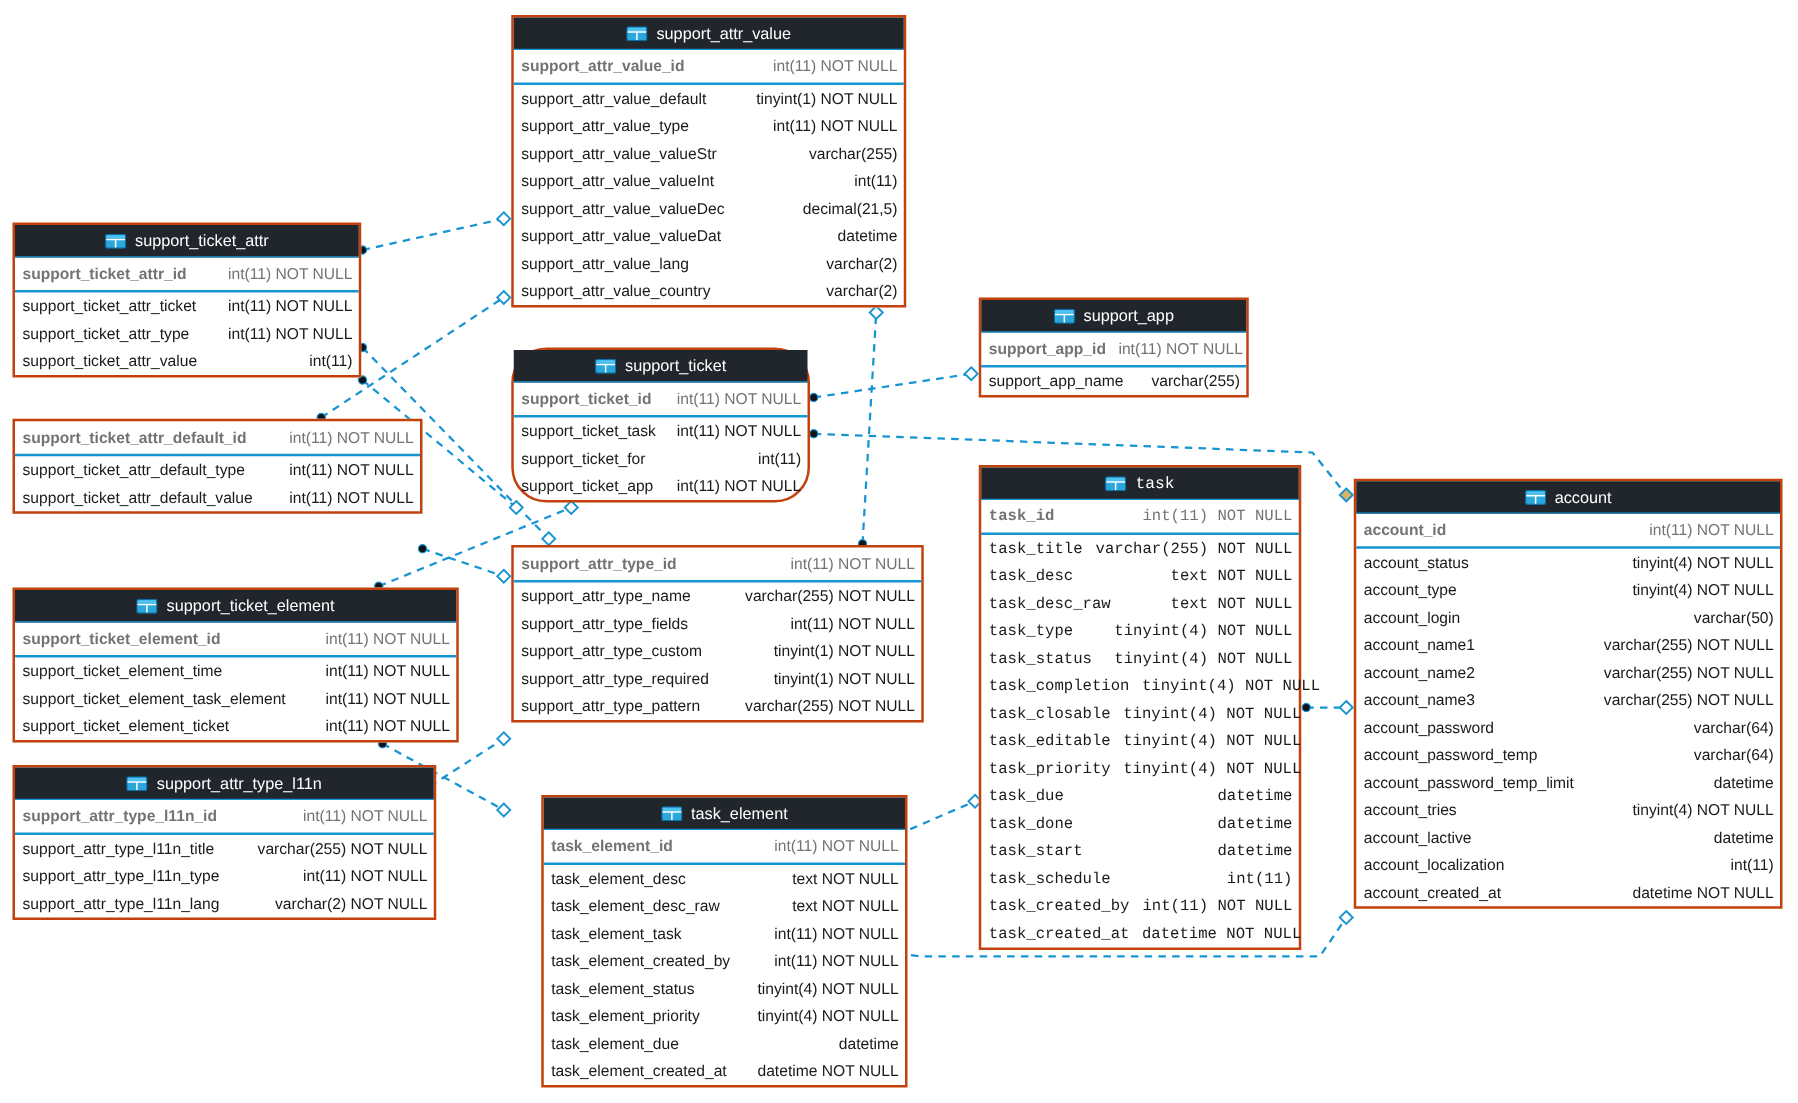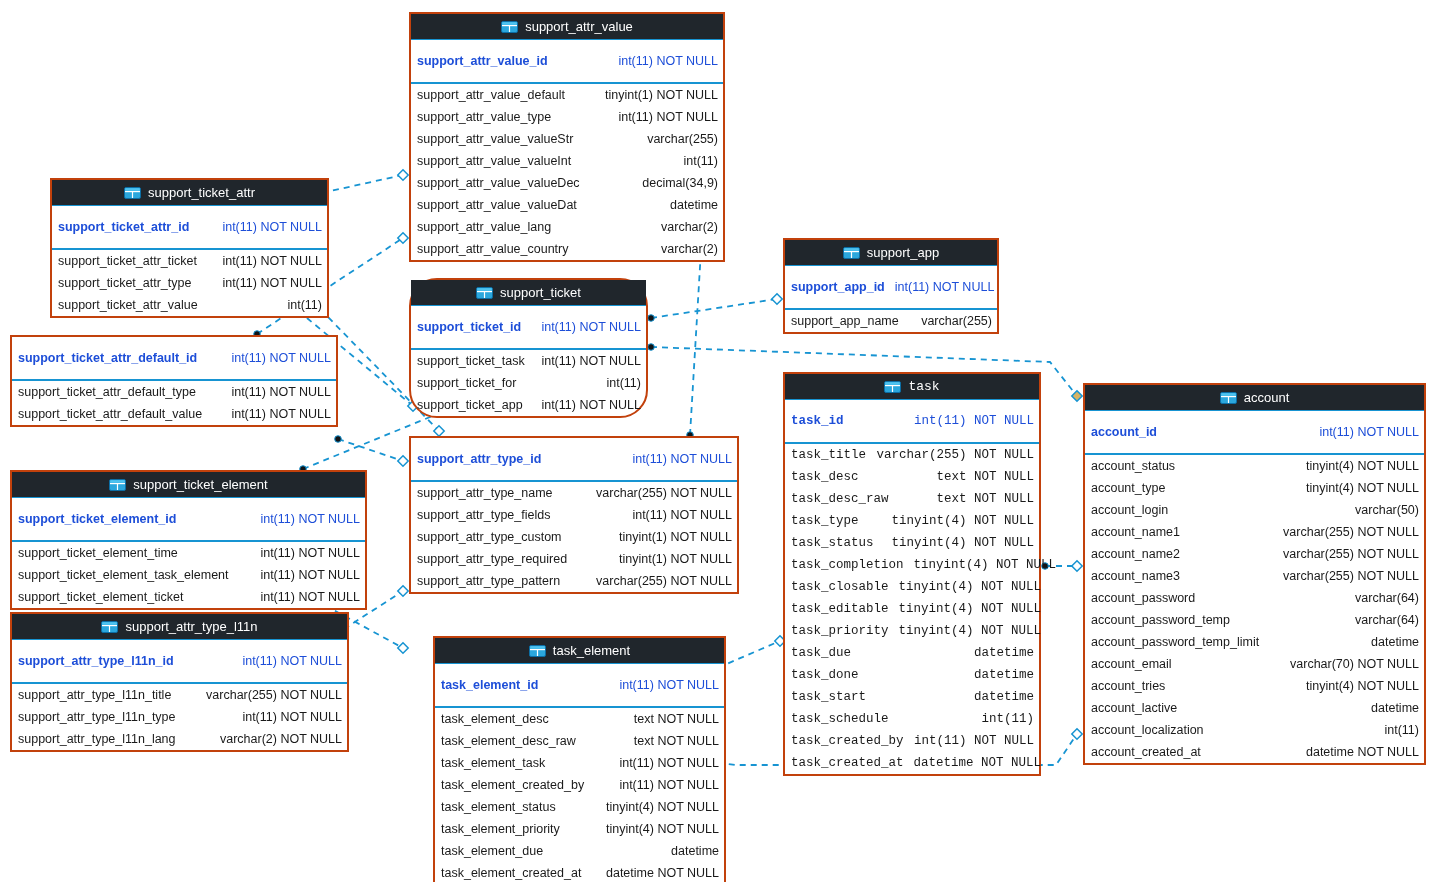--- a/index.html
+++ b/index.html
@@ -29,29 +29,29 @@
     display: flex;
     align-items: center;
     justify-content: center;
     gap: 7px;
     font-size: 13px;
     border-bottom: 1px solid #1794d2;
     box-sizing: border-box;
     white-space: nowrap;
   }
   .pk-row {
-    height: 44px;
+    height: 28px;
     display: flex;
     align-items: center;
     justify-content: space-between;
     padding: 0 5px 0 6px;
     border-bottom: 2px solid #1794d2;
     box-sizing: border-box;
     font-size: 12.5px;
-    color: #1d4ed8;
+    color: #737373;
     white-space: nowrap;
   }
   .pk-row .col-name { font-weight: bold; }
   .col-row {
     height: 22px;
     display: flex;
     align-items: center;
     justify-content: space-between;
     padding: 0 5px 0 6px;
     box-sizing: border-box;
@@ -164,36 +164,36 @@
         <div class="col-row">
           <span class="col-name">support_attr_value_valueStr</span>
           <span class="col-type">varchar(255)</span>
         </div>
         <div class="col-row">
           <span class="col-name">support_attr_value_valueInt</span>
           <span class="col-type">int(11)</span>
         </div>
         <div class="col-row">
           <span class="col-name">support_attr_value_valueDec</span>
-          <span class="col-type">decimal(34,9)</span>
+          <span class="col-type">decimal(21,5)</span>
         </div>
         <div class="col-row">
           <span class="col-name">support_attr_value_valueDat</span>
           <span class="col-type">datetime</span>
         </div>
         <div class="col-row">
           <span class="col-name">support_attr_value_lang</span>
           <span class="col-type">varchar(2)</span>
         </div>
         <div class="col-row">
           <span class="col-name">support_attr_value_country</span>
           <span class="col-type">varchar(2)</span>
         </div>
       </div>
-      <div class="table-card" style="left: 10px; top: 178px; width: 279px; margin-left: 40px;">
+      <div class="table-card" style="left: 10px; top: 178px; width: 279px;">
         <div class="table-header">
           <svg width="17" height="12" viewBox="0 0 17 12">
      <rect x="0.5" y="0.5" width="16" height="11" rx="1.5" fill="#2ba7dd" stroke="#0c6ea5" stroke-width="1"></rect>
      <line x1="1" y1="4.6" x2="16" y2="4.6" stroke="#ffffff" stroke-width="1.2"></line>
      <line x1="8.5" y1="4.6" x2="8.5" y2="11" stroke="#ffffff" stroke-width="1.2"></line>
      <rect x="1.2" y="1.2" width="14.6" height="2.6" fill="#4fc3ef"></rect>
    </svg>
           <span>support_ticket_attr</span>
         </div>
         <div class="pk-row">
@@ -517,24 +517,20 @@
           <span class="col-name">account_password</span>
           <span class="col-type">varchar(64)</span>
         </div>
         <div class="col-row">
           <span class="col-name">account_password_temp</span>
           <span class="col-type">varchar(64)</span>
         </div>
         <div class="col-row">
           <span class="col-name">account_password_temp_limit</span>
           <span class="col-type">datetime</span>
-        </div>
-        <div class="col-row">
-          <span class="col-name">account_email</span>
-          <span class="col-type">varchar(70) NOT NULL</span>
         </div>
         <div class="col-row">
           <span class="col-name">account_tries</span>
           <span class="col-type">tinyint(4) NOT NULL</span>
         </div>
         <div class="col-row">
           <span class="col-name">account_lactive</span>
           <span class="col-type">datetime</span>
         </div>
         <div class="col-row">

